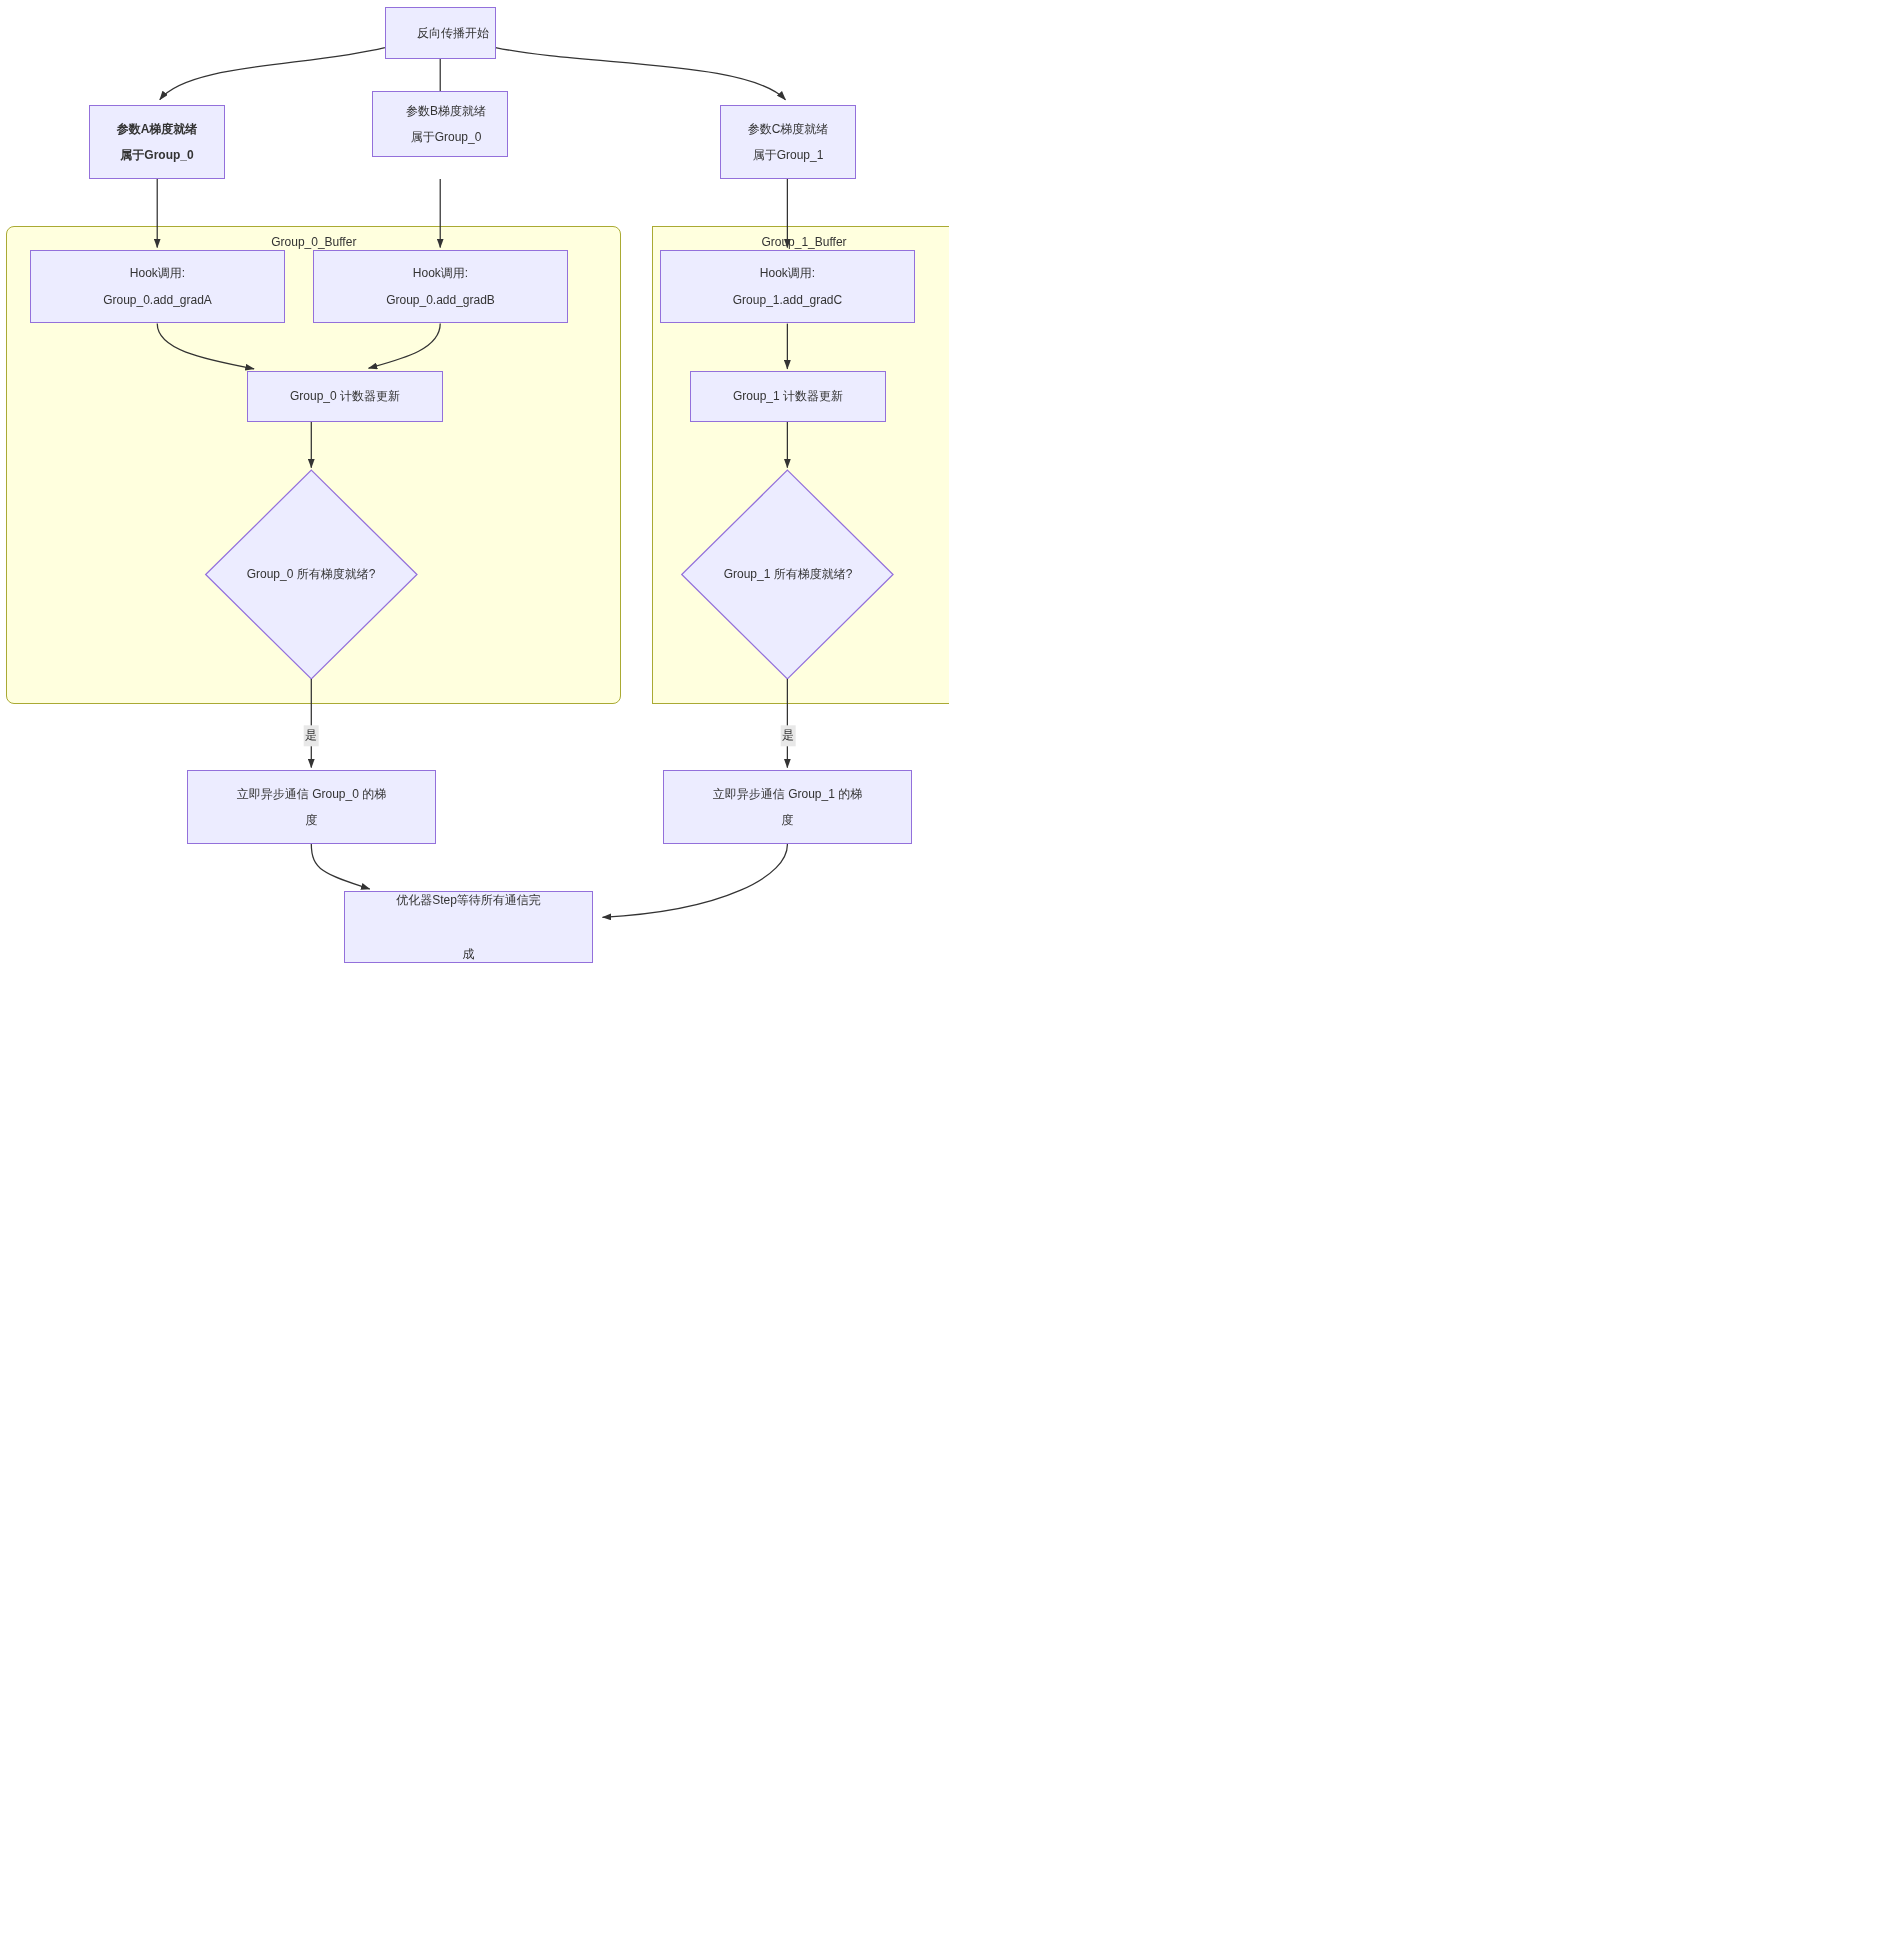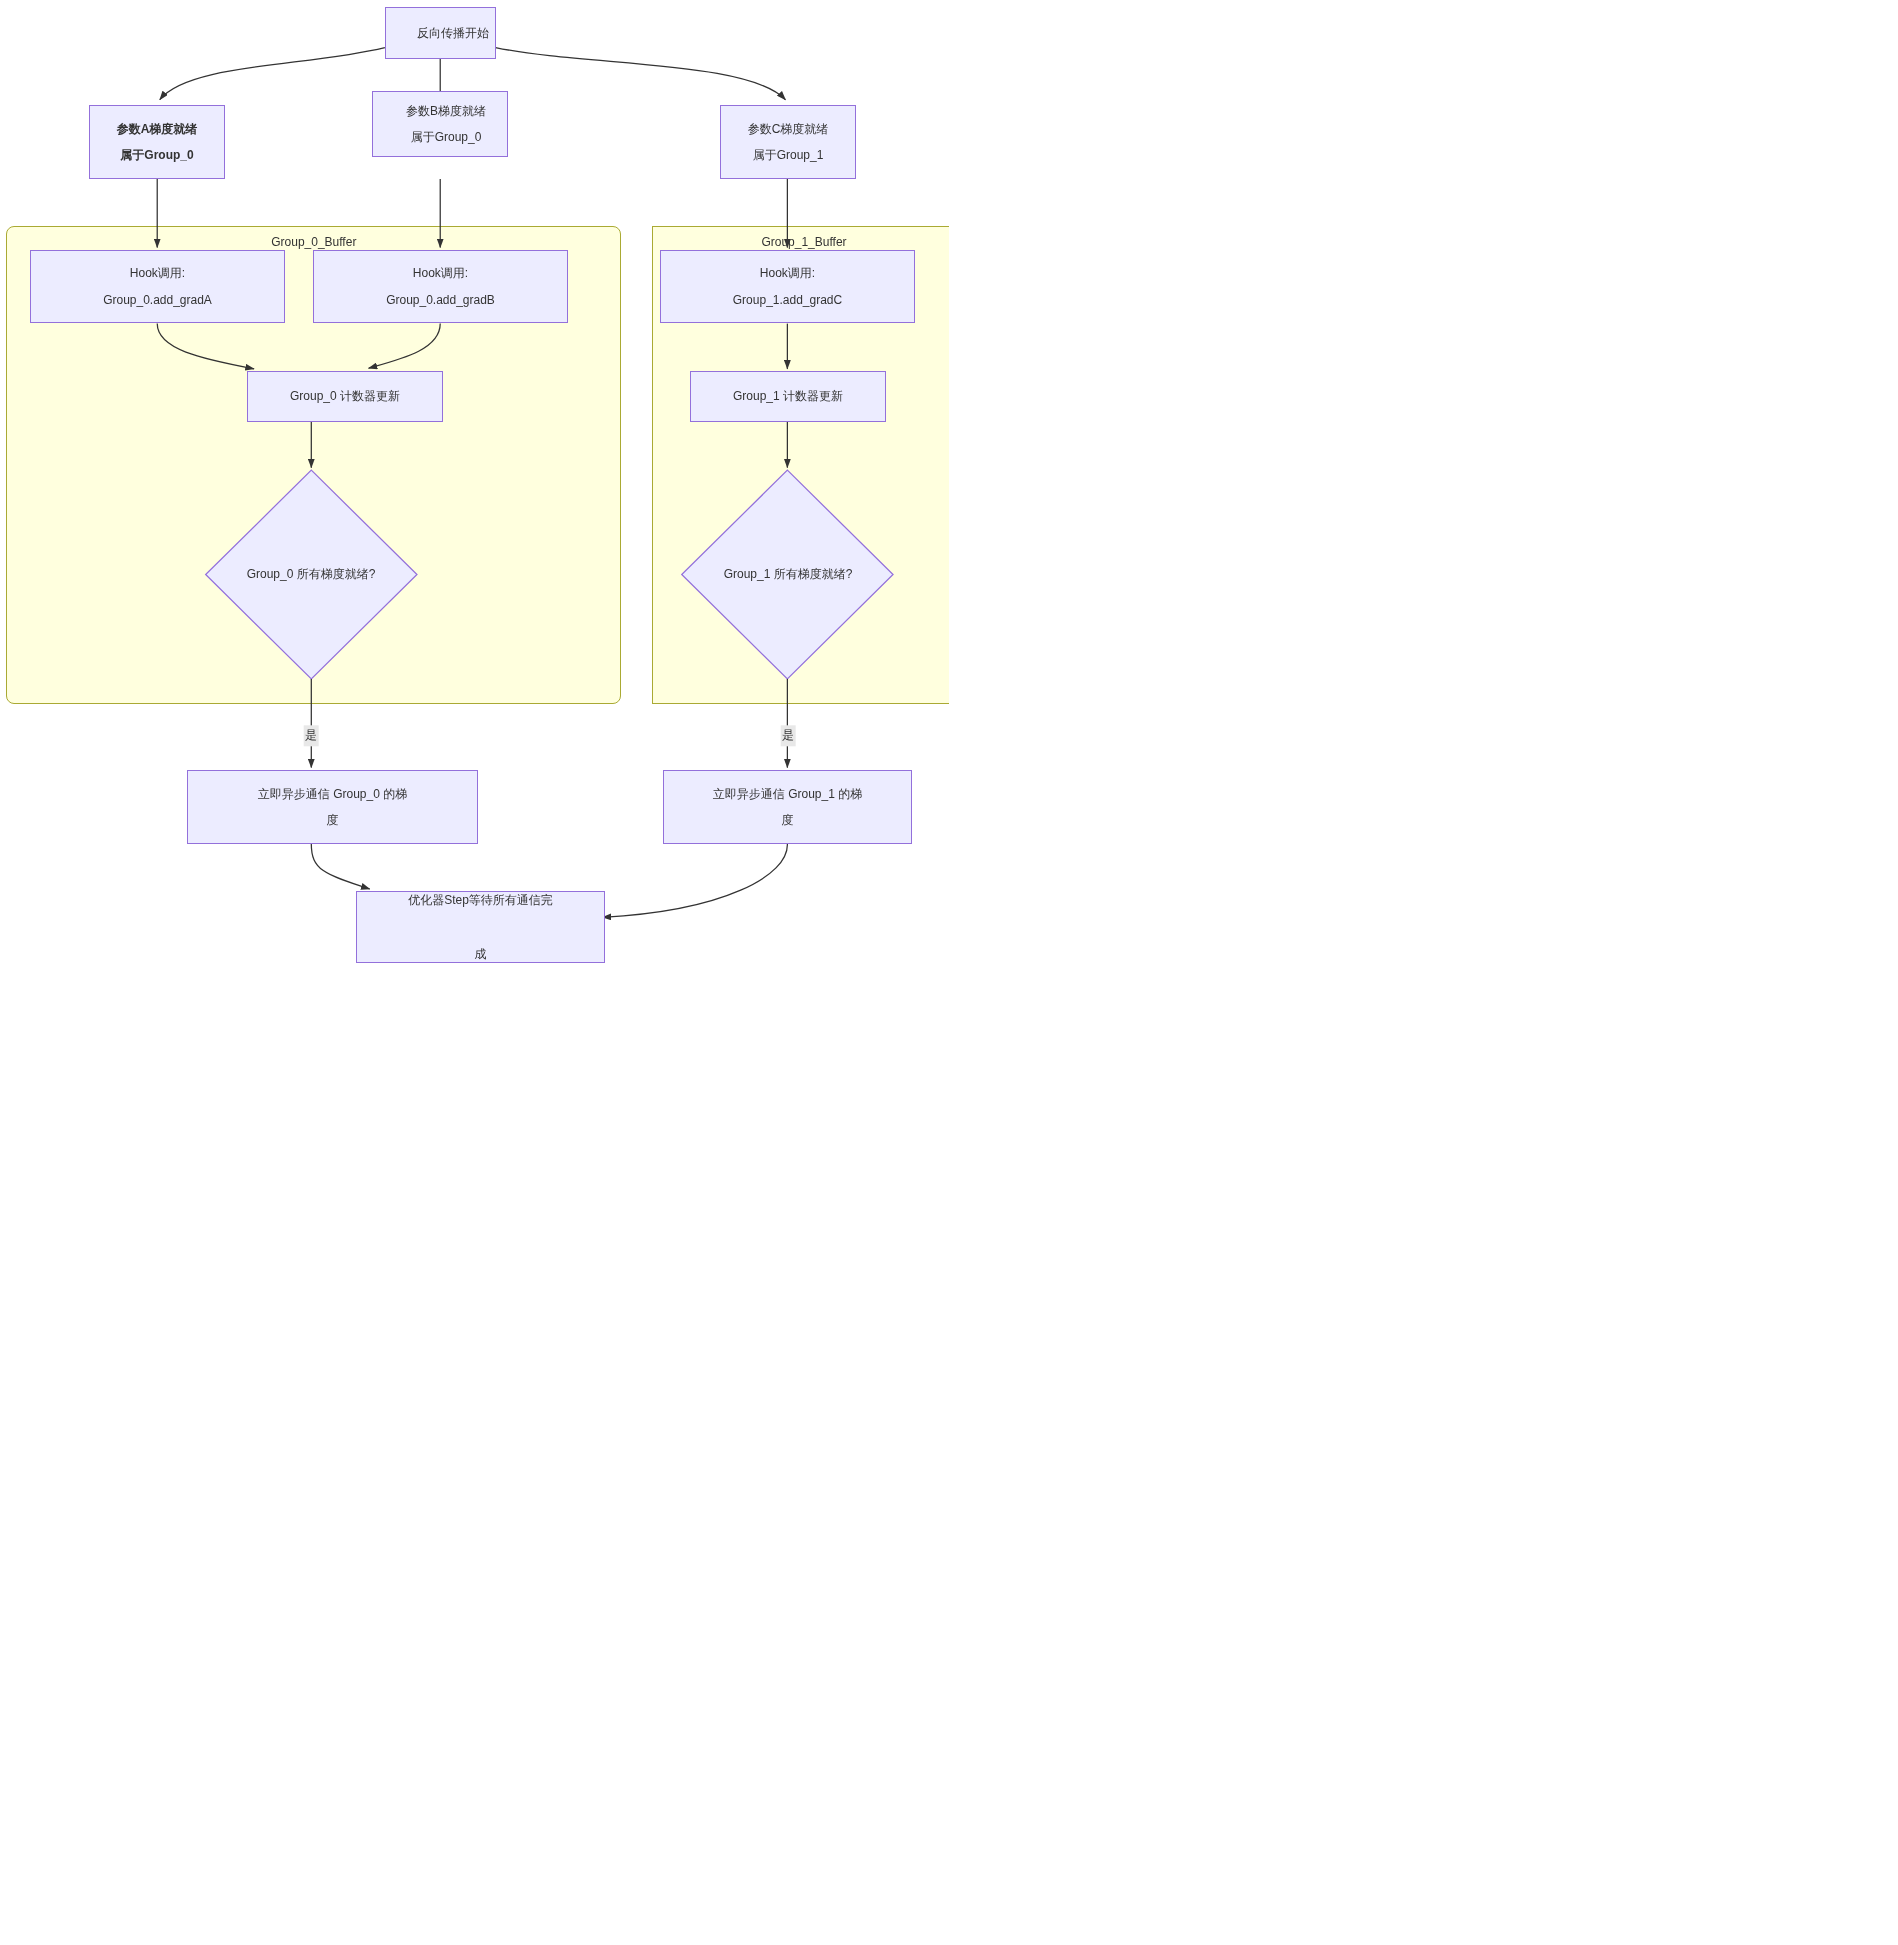--- a/index.html
+++ b/index.html
@@ -125,28 +125,28 @@
   <div class="node" style="left:690px; top:371px; width:196px; height:51px;">
     <span>Group_1 计数器更新</span>
   </div>
 
   <div class="diamond-label" style="left:311px; top:574px;">Group_0 所有梯度就绪?</div>
   <div class="diamond-label" style="left:788px; top:574px;">Group_1 所有梯度就绪?</div>
 
   <div class="edge-label" style="left:311px; top:736px;">是</div>
   <div class="edge-label" style="left:788px; top:736px;">是</div>
 
-  <div class="node" style="left:187px; top:770px; width:291px; height:74px;">
+  <div class="node" style="left:187px; top:770px; width:249px; height:74px;">
     <span>立即异步通信 Group_0 的梯</span>
     <span>度</span>
   </div>
   <div class="node" style="left:663px; top:770px; width:249px; height:74px;">
     <span>立即异步通信 Group_1 的梯</span>
     <span>度</span>
   </div>
 
-  <div class="node" style="left:356px; top:891px; width:249px; height:72px;gap:28px;">
+  <div class="node" style="left:344px; top:891px; width:249px; height:72px;gap:28px;">
     <span>优化器Step等待所有通信完</span>
     <span>成</span>
   </div>
 
 </div>
 
 
 </body></html>

